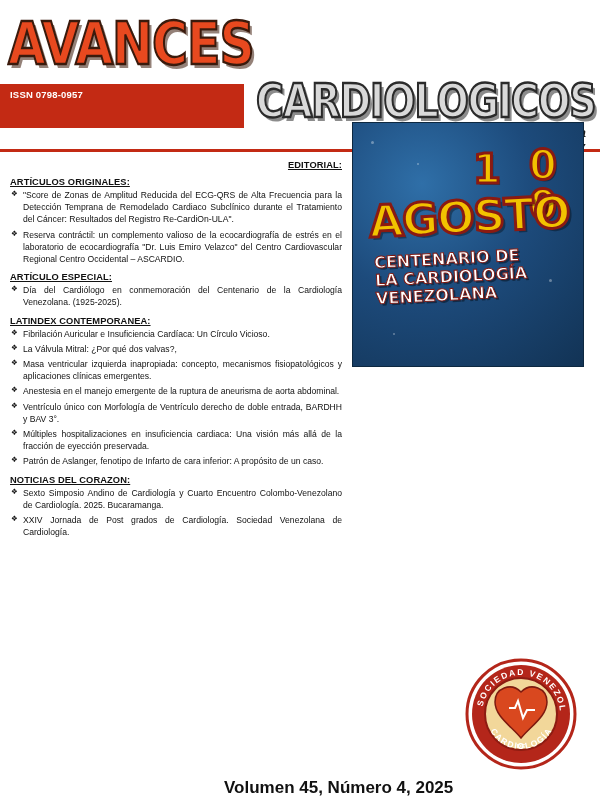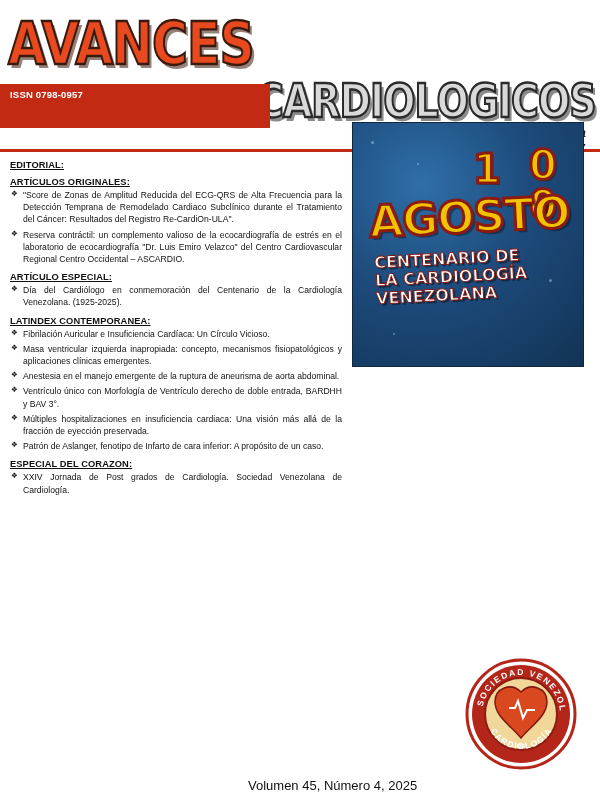--- a/index.html
+++ b/index.html
@@ -49,21 +49,21 @@
     text-shadow: 3px 3px 0 rgba(0,0,0,0.45);
     line-height: 1;
     transform: scaleY(1.22);
     transform-origin: left top;
     white-space: nowrap;
   }
   .issn-band {
     position: absolute;
     left: 0;
     top: 84px;
-    width: 270px;
+    width: 244px;
     height: 44px;
     background: #c32a14;
   }
   .issn-band .line {
     color: #ffffff;
     font-size: 9.5px;
     font-weight: bold;
     margin-left: 10px;
     line-height: 1.55;
     padding-top: 4px;
@@ -107,21 +107,21 @@
     width: 332px;
   }
   .sec-head {
     font-size: 9.3px;
     font-weight: bold;
     color: #111;
     text-decoration: underline;
     margin: 7px 0 2px 0;
     letter-spacing: 0.1px;
   }
-  .sec-head.first { margin-top: 2px; }
+  .sec-head.first { margin-top: 2px; text-align: right; }
   ul.items {
     list-style: none;
     margin: 0 0 0 0;
     padding: 0;
   }
   ul.items li {
     position: relative;
     font-size: 8.6px;
     line-height: 1.42;
     color: #111;
@@ -201,24 +201,24 @@
     left: 465px;
     top: 658px;
     width: 112px;
     height: 112px;
   }
   .seal-svg { display: block; }
 
   
   .footer-vol {
     position: absolute;
-    left: 248px;
+    left: 224px;
     top: 778px;
-    font-size: 13px;
-    font-weight: normal;
+    font-size: 17px;
+    font-weight: bold;
     color: #111;
   }
 </style>
 </head>
 <body>
 
 <div class="masthead">
   <div class="title-avances">AVANCES</div>
   <div class="title-cardiologicos">CARDIOLOGICOS</div>
 
@@ -243,30 +243,32 @@
         <li>"Score de Zonas de Amplitud Reducida del ECG-QRS de Alta Frecuencia para la Detección Temprana de Remodelado Cardiaco Subclínico durante el Tratamiento del Cáncer: Resultados del Registro Re-CardiOn-ULA".</li>
         <li>Reserva contráctil: un complemento valioso de la ecocardiografía de estrés en el laboratorio de ecocardiografía "Dr. Luis Emiro Velazco" del Centro Cardiovascular Regional Centro Occidental – ASCARDIO.</li>
       </ul>
       <div class="sec-head">ARTÍCULO ESPECIAL:</div>
       <ul class="items">
         <li>Día del Cardiólogo en conmemoración del Centenario de la Cardiología Venezolana.    (1925-2025).</li>
       </ul>
       <div class="sec-head">LATINDEX CONTEMPORANEA:</div>
       <ul class="items">
         <li>Fibrilación Auricular e Insuficiencia Cardíaca: Un Círculo Vicioso.</li>
+        <li>La Válvula Mitral: ¿Por qué dos valvas?,</li>
         <li>Masa ventricular izquierda inapropiada: concepto, mecanismos fisiopatológicos y aplicaciones clínicas emergentes.</li>
         <li>Anestesia en el manejo emergente de la ruptura de aneurisma de aorta abdominal.</li>
       </ul>
       <ul class="items">
         <li>Ventrículo único con Morfología de Ventrículo derecho de doble entrada, BARDHH y BAV 3°.</li>
         <li>Múltiples hospitalizaciones en insuficiencia cardiaca: Una visión más allá de la fracción de eyección preservada.</li>
         <li>Patrón de Aslanger, fenotipo de Infarto de cara inferior: A propósito de un caso.</li>
       </ul>
-      <div class="sec-head">ESPECIAL DEL CORAZON:</div>
-      <ul class="items">
+      <div class="sec-head">NOTICIAS DEL CORAZON:</div>
+      <ul class="items">
+        <li>Sexto Simposio Andino de Cardiología y Cuarto Encuentro Colombo-Venezolano de Cardiología. 2025. Bucaramanga.</li>
         <li>XXIV Jornada de Post grados  de Cardiología. Sociedad Venezolana de Cardiología.</li>
       </ul>
     </div>
 </div>
 
 <div class="cover-art">
   <div class="speck" style="left:18px;top:18px;width:3px;height:3px;"></div>
   <div class="speck" style="left:64px;top:40px;width:2px;height:2px;"></div>
   <div class="speck" style="left:196px;top:156px;width:3px;height:3px;"></div>
   <div class="speck" style="left:40px;top:210px;width:2px;height:2px;"></div>

